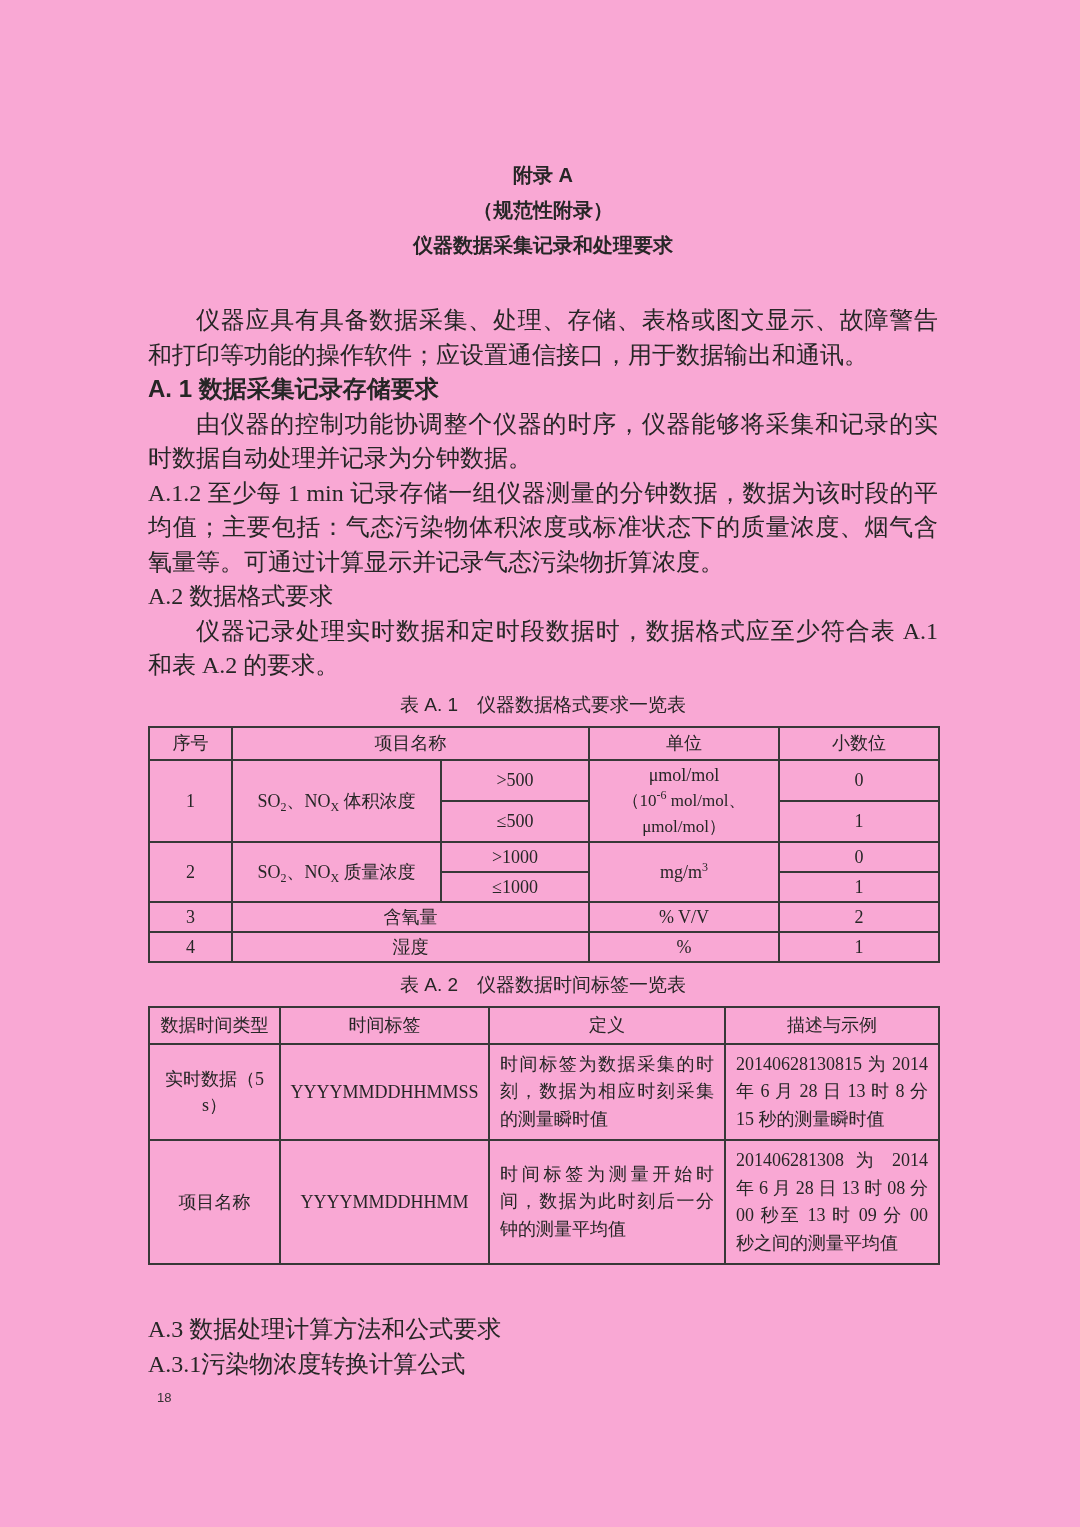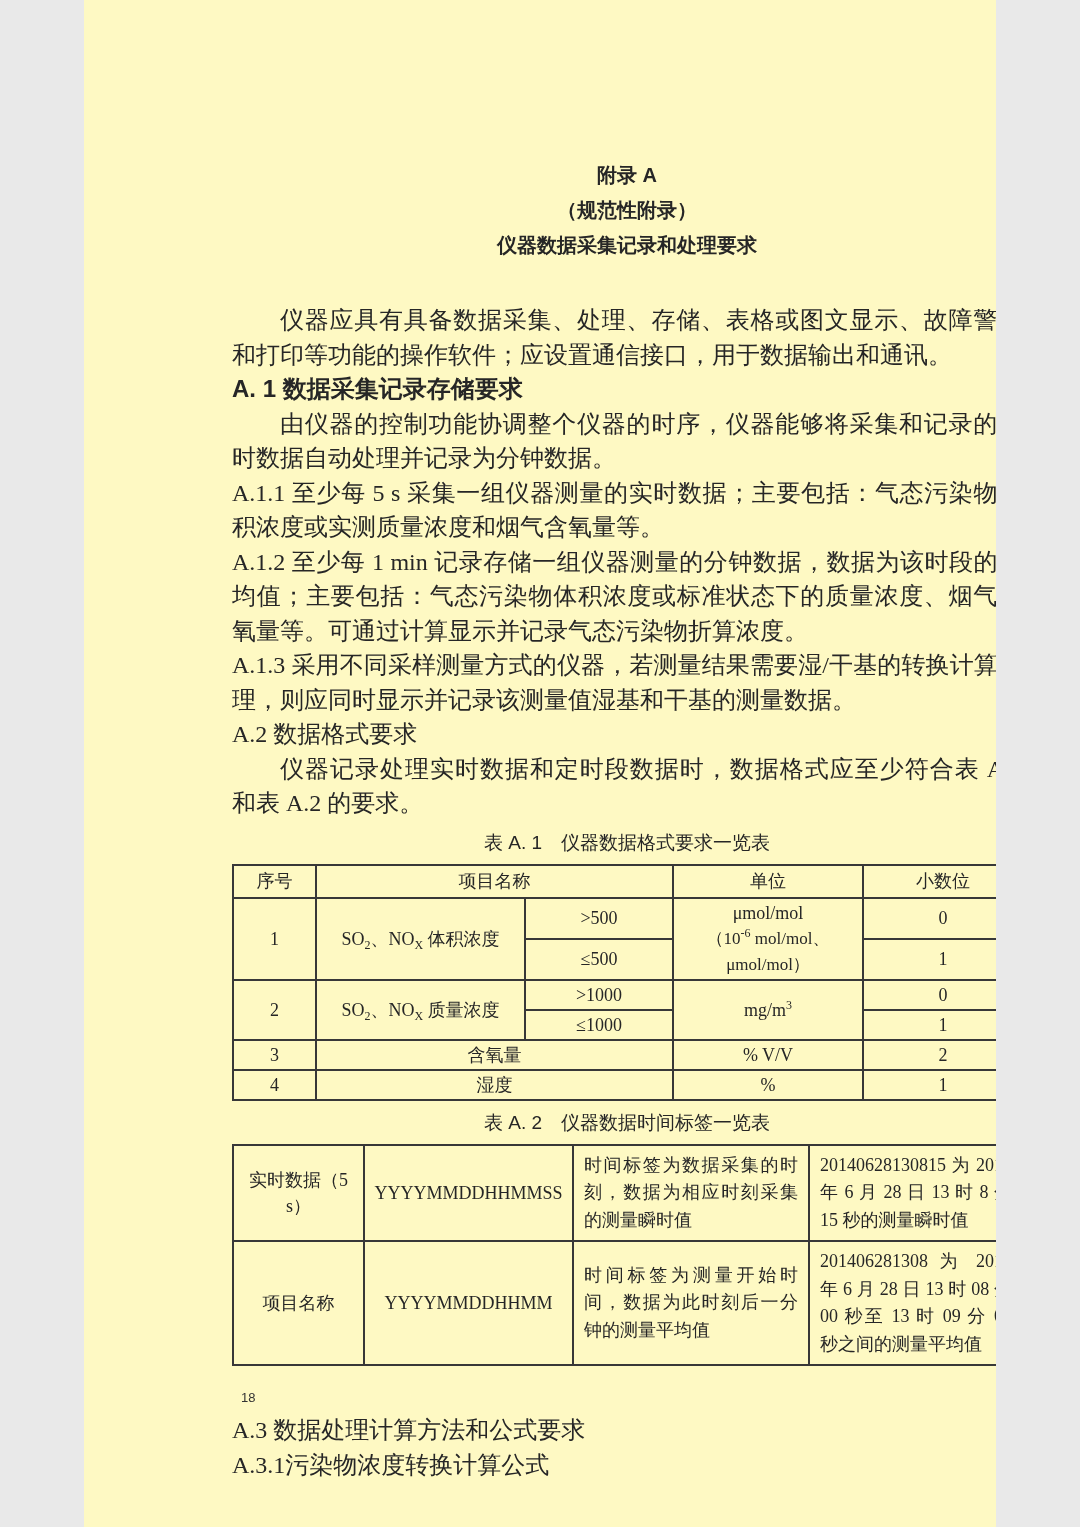--- a/index.html
+++ b/index.html
@@ -1,20 +1,20 @@
 <!DOCTYPE html>
 <html><head>
 <meta charset="utf-8">
 <style>
   html, body { margin: 0; padding: 0; background: #e9e9e9; }
   .page {
     position: relative;
-    width: 912px; height: 1527px;
+    width: 1080px; height: 1527px;
     margin: 0 auto;
-    background: #fef9c3;
+    background: #f9a8d4;
     color: #262626;
     font-family: "Liberation Serif", "DejaVu Serif", serif;
     overflow: hidden;
   }
   .content {
     position: absolute;
     left: 148px; top: 158px;
     width: 790px;
   }
   
@@ -93,23 +93,21 @@
 
     <div class="title-block">
       <div class="title-line">附录 A</div>
       <div class="title-line">（规范性附录）</div>
       <div class="title-line">仪器数据采集记录和处理要求</div>
     </div>
 
     <p class="para indent">仪器应具有具备数据采集、处理、存储、表格或图文显示、故障警告和打印等功能的操作软件；应设置通信接口，用于数据输出和通讯。</p>
     <p class="para hei">A. 1 数据采集记录存储要求</p>
     <p class="para indent">由仪器的控制功能协调整个仪器的时序，仪器能够将采集和记录的实时数据自动处理并记录为分钟数据。</p>
-    <p class="para">A.1.1 至少每 5 s 采集一组仪器测量的实时数据；主要包括：气态污染物体积浓度或实测质量浓度和烟气含氧量等。</p>
     <p class="para">A.1.2 至少每 1 min 记录存储一组仪器测量的分钟数据，数据为该时段的平均值；主要包括：气态污染物体积浓度或标准状态下的质量浓度、烟气含氧量等。可通过计算显示并记录气态污染物折算浓度。</p>
-    <p class="para">A.1.3 采用不同采样测量方式的仪器，若测量结果需要湿/干基的转换计算处理，则应同时显示并记录该测量值湿基和干基的测量数据。</p>
     <p class="para">A.2 数据格式要求</p>
     <p class="para indent">仪器记录处理实时数据和定时段数据时，数据格式应至少符合表 A.1 和表 A.2 的要求。</p>
 
     <div class="tbl-caption">表 A. 1　仪器数据格式要求一览表</div>
     <table class="tbl a1">
       <colgroup>
         <col style="width:83px">
           <col style="width:209px">
           <col style="width:148px">
           <col style="width:190px">
@@ -164,20 +162,26 @@
 
     <div class="tbl-caption">表 A. 2　仪器数据时间标签一览表</div>
     <table class="tbl a2">
       <colgroup>
         <col style="width:131px">
           <col style="width:209px">
           <col style="width:236px">
           <col style="width:214px">
       </colgroup>
       <tbody>
+        <tr class="hdr">
+          <td>数据时间类型</td>
+          <td>时间标签</td>
+          <td>定义</td>
+          <td>描述与示例</td>
+        </tr>
         <tr class="r1">
           <td>实时数据（5 s）</td>
           <td>YYYYMMDDHHMMSS</td>
           <td class="cell-left">时间标签为数据采集的时刻，数据为相应时刻采集的测量瞬时值</td>
           <td class="cell-left">20140628130815 为 2014 年 6 月 28 日 13 时 8 分 15 秒的测量瞬时值</td>
         </tr>
         <tr class="r2">
           <td>项目名称</td>
           <td>YYYYMMDDHHMM</td>
           <td class="cell-left">时间标签为测量开始时间，数据为此时刻后一分钟的测量平均值</td>

